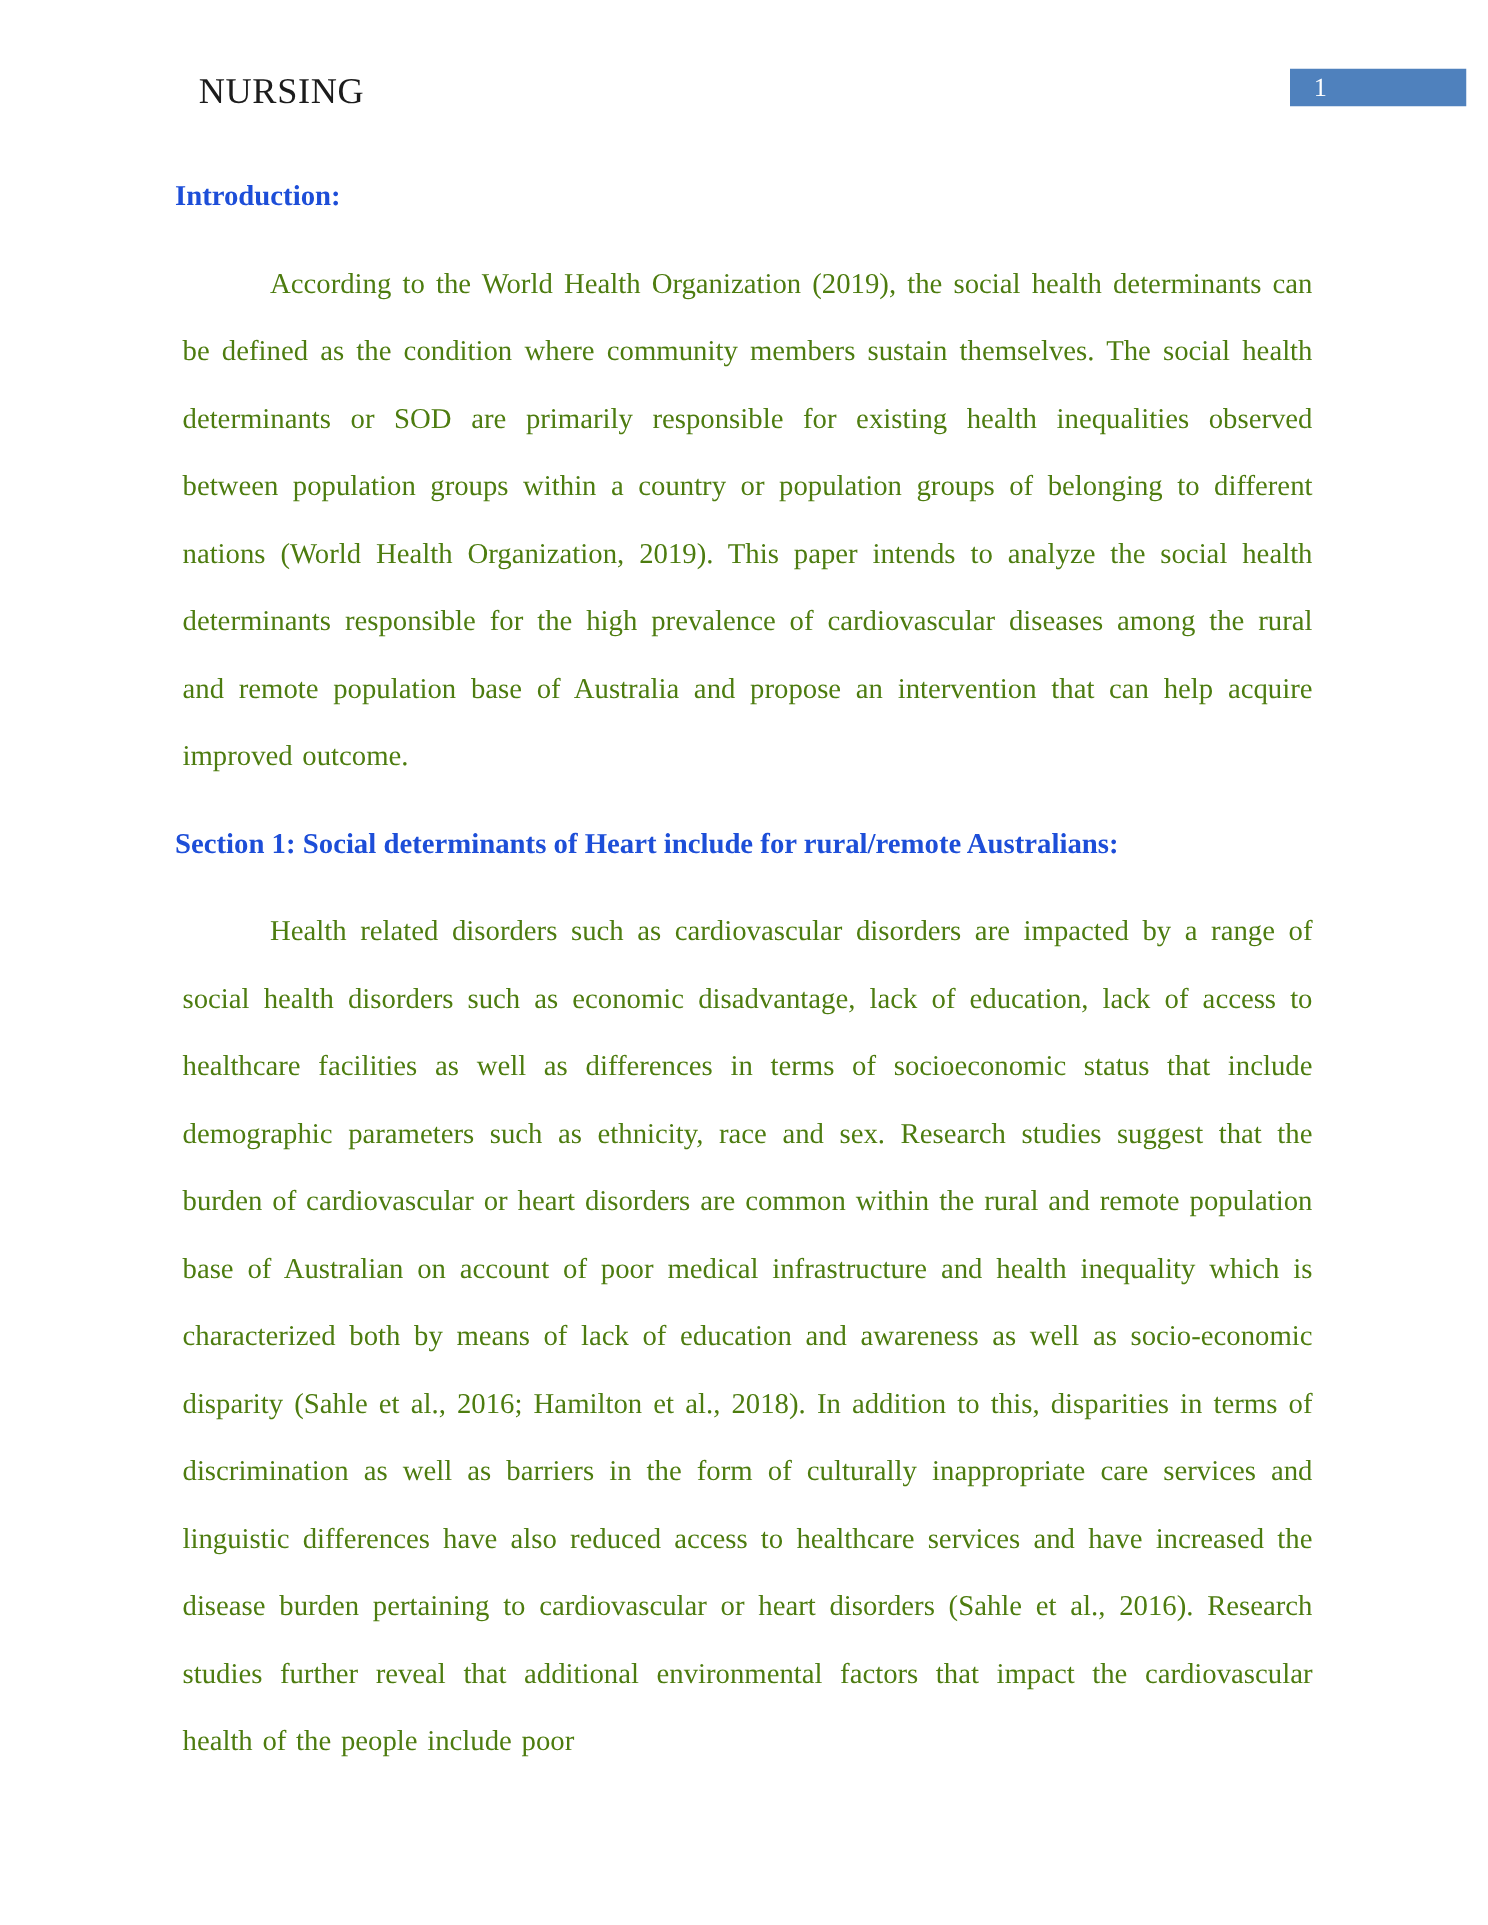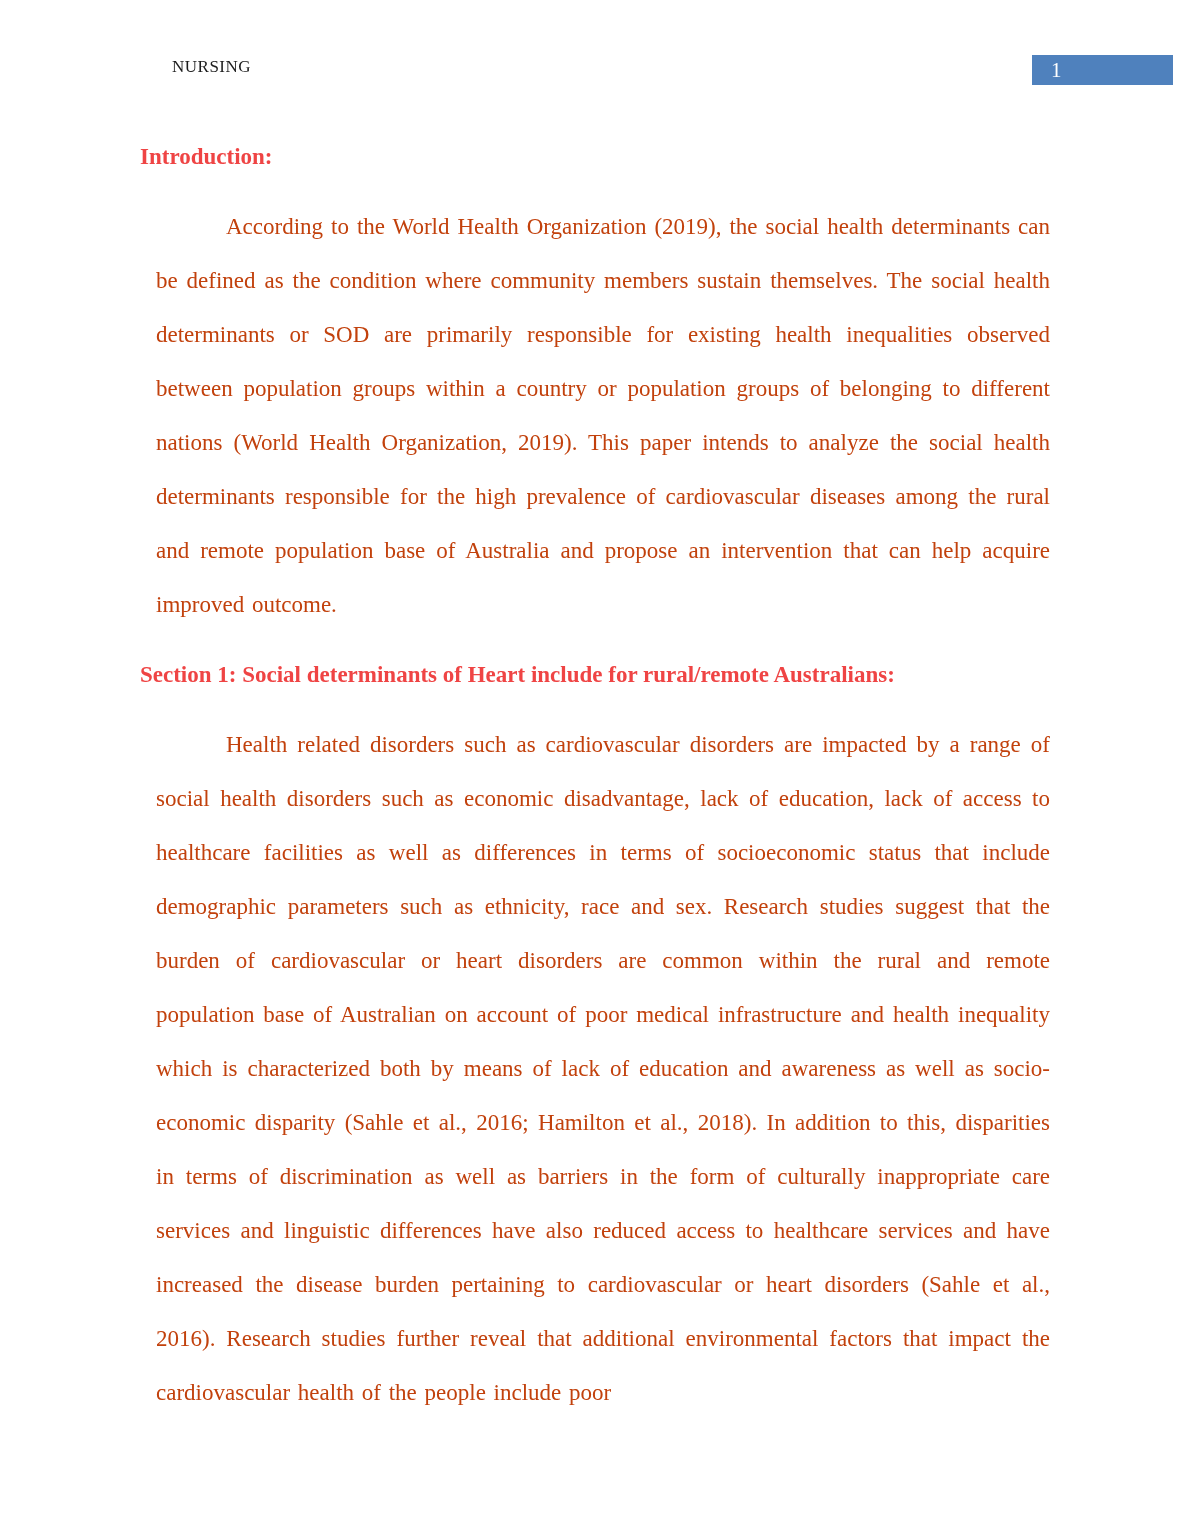--- a/index.html
+++ b/index.html
@@ -18,23 +18,23 @@
   }
   .running-header {
     position: absolute;
     top: 0;
     left: 0;
     width: 100%;
     height: 100px;
   }
   .header-title {
     position: absolute;
-    left: 172px;
+    left: 159px;
     top: 57px;
-    font-size: 17px;
+    font-size: 29px;
     letter-spacing: 0.5px;
     color: #1c1c1c;
     white-space: nowrap;
   }
   .page-number-box {
     position: absolute;
     left: 1032px;
     top: 55px;
     width: 141px;
     height: 30px;
@@ -52,29 +52,29 @@
     position: absolute;
     left: 140px;
     top: 130px;
     width: 910px;
   }
   .section-heading {
     font-size: 23px;
     font-weight: bold;
     line-height: 54px;
     margin: 0 0 16px 0;
-    color: #ef4444;
+    color: #1d4ed8;
   }
   .body-paragraph {
     font-size: 23px;
     line-height: 54px;
     text-align: justify;
     text-indent: 70px;
-    margin: 0 0 16px 16px;
-    color: #c2410c;
+    margin: 0 0 16px 6px;
+    color: #4d7c0f;
     word-spacing: 2px;
   }
 </style>
 </head>
 <body>
 
 <div class="page">
 
   <div class="running-header">
     <span class="header-title">NURSING</span>

